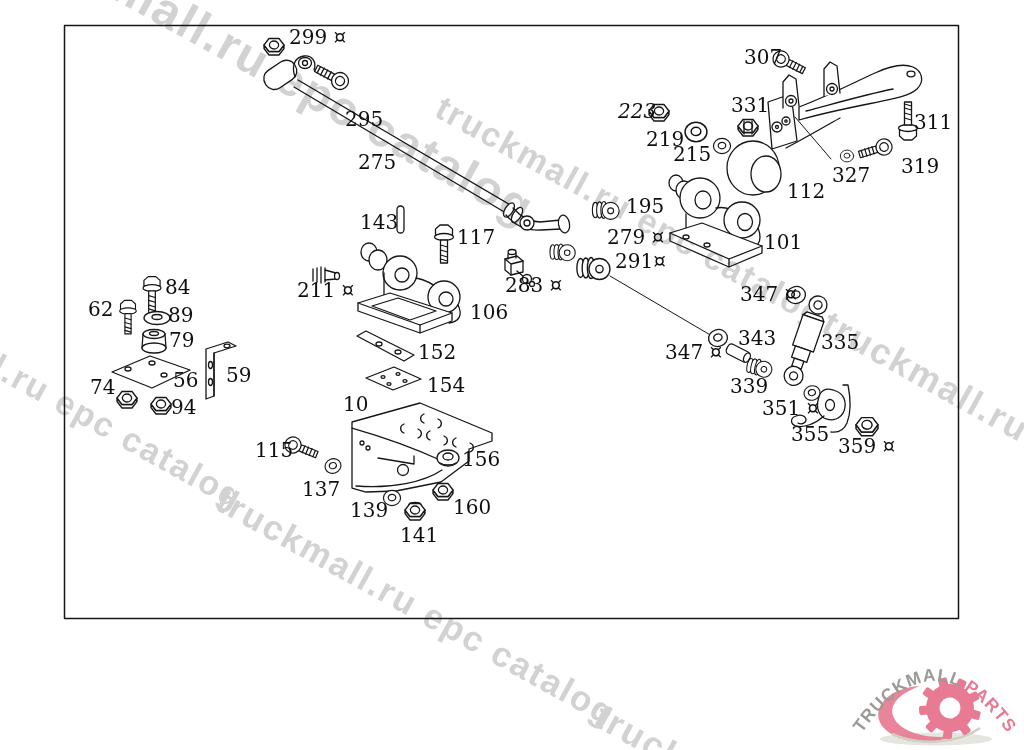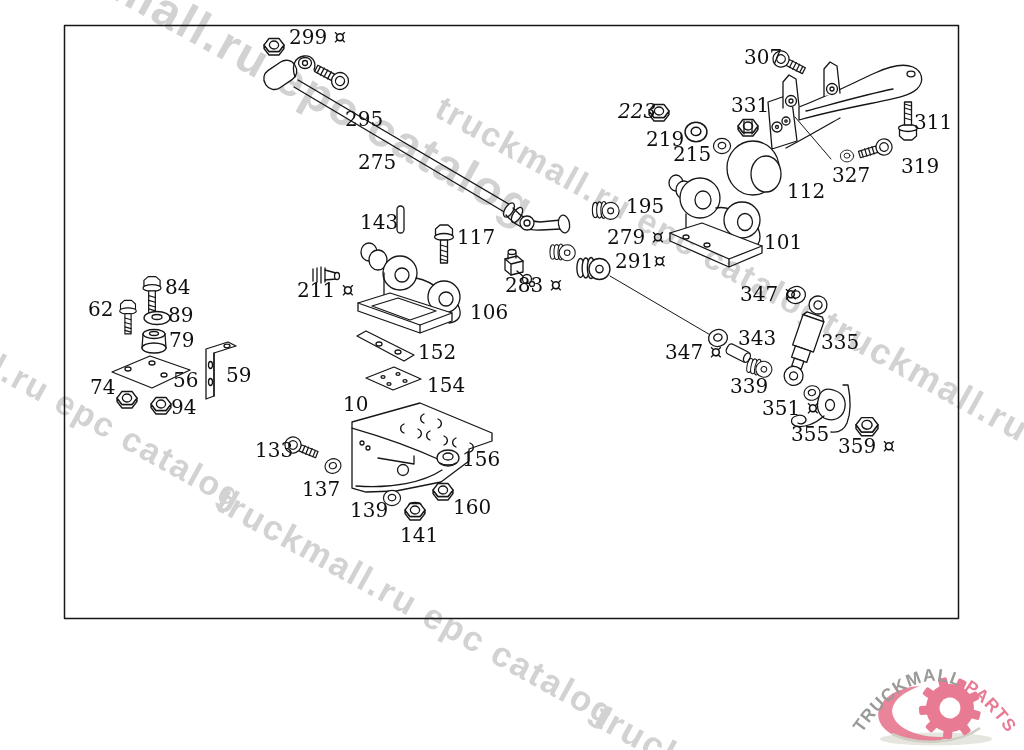--- a/index.html
+++ b/index.html
@@ -271,21 +271,21 @@
       <div class="part-label" style="left: 289px; top: 26px;">299 ¤</div>
       <div class="part-label" style="left: 345px; top: 68px; margin-top: 40px;">295</div>
       <div class="part-label" style="left: 358px; top: 151px;">275</div>
       <div class="part-label" style="left: 360px; top: 211px;">143</div>
       <div class="part-label" style="left: 457px; top: 226px;">117</div>
       <div class="part-label" style="left: 297px; top: 279px;">211 ¤</div>
       <div class="part-label" style="left: 470px; top: 301px;">106</div>
       <div class="part-label" style="left: 418px; top: 341px;">152</div>
       <div class="part-label" style="left: 427px; top: 374px;">154</div>
       <div class="part-label" style="left: 343px; top: 393px;">10</div>
-      <div class="part-label" style="left: 255px; top: 439px;">133</div>
+      <div class="part-label" style="left: 255px; top: 439px;">115</div>
       <div class="part-label" style="left: 302px; top: 478px;">137</div>
       <div class="part-label" style="left: 350px; top: 499px;">139</div>
       <div class="part-label" style="left: 400px; top: 524px;">141</div>
       <div class="part-label" style="left: 462px; top: 448px;">156</div>
       <div class="part-label" style="left: 453px; top: 496px;">160</div>
       <div class="part-label" style="left: 88px; top: 298px;">62</div>
       <div class="part-label" style="left: 165px; top: 276px;">84</div>
       <div class="part-label" style="left: 168px; top: 304px;">89</div>
       <div class="part-label" style="left: 169px; top: 329px;">79</div>
       <div class="part-label" style="left: 173px; top: 369px;">56</div>

